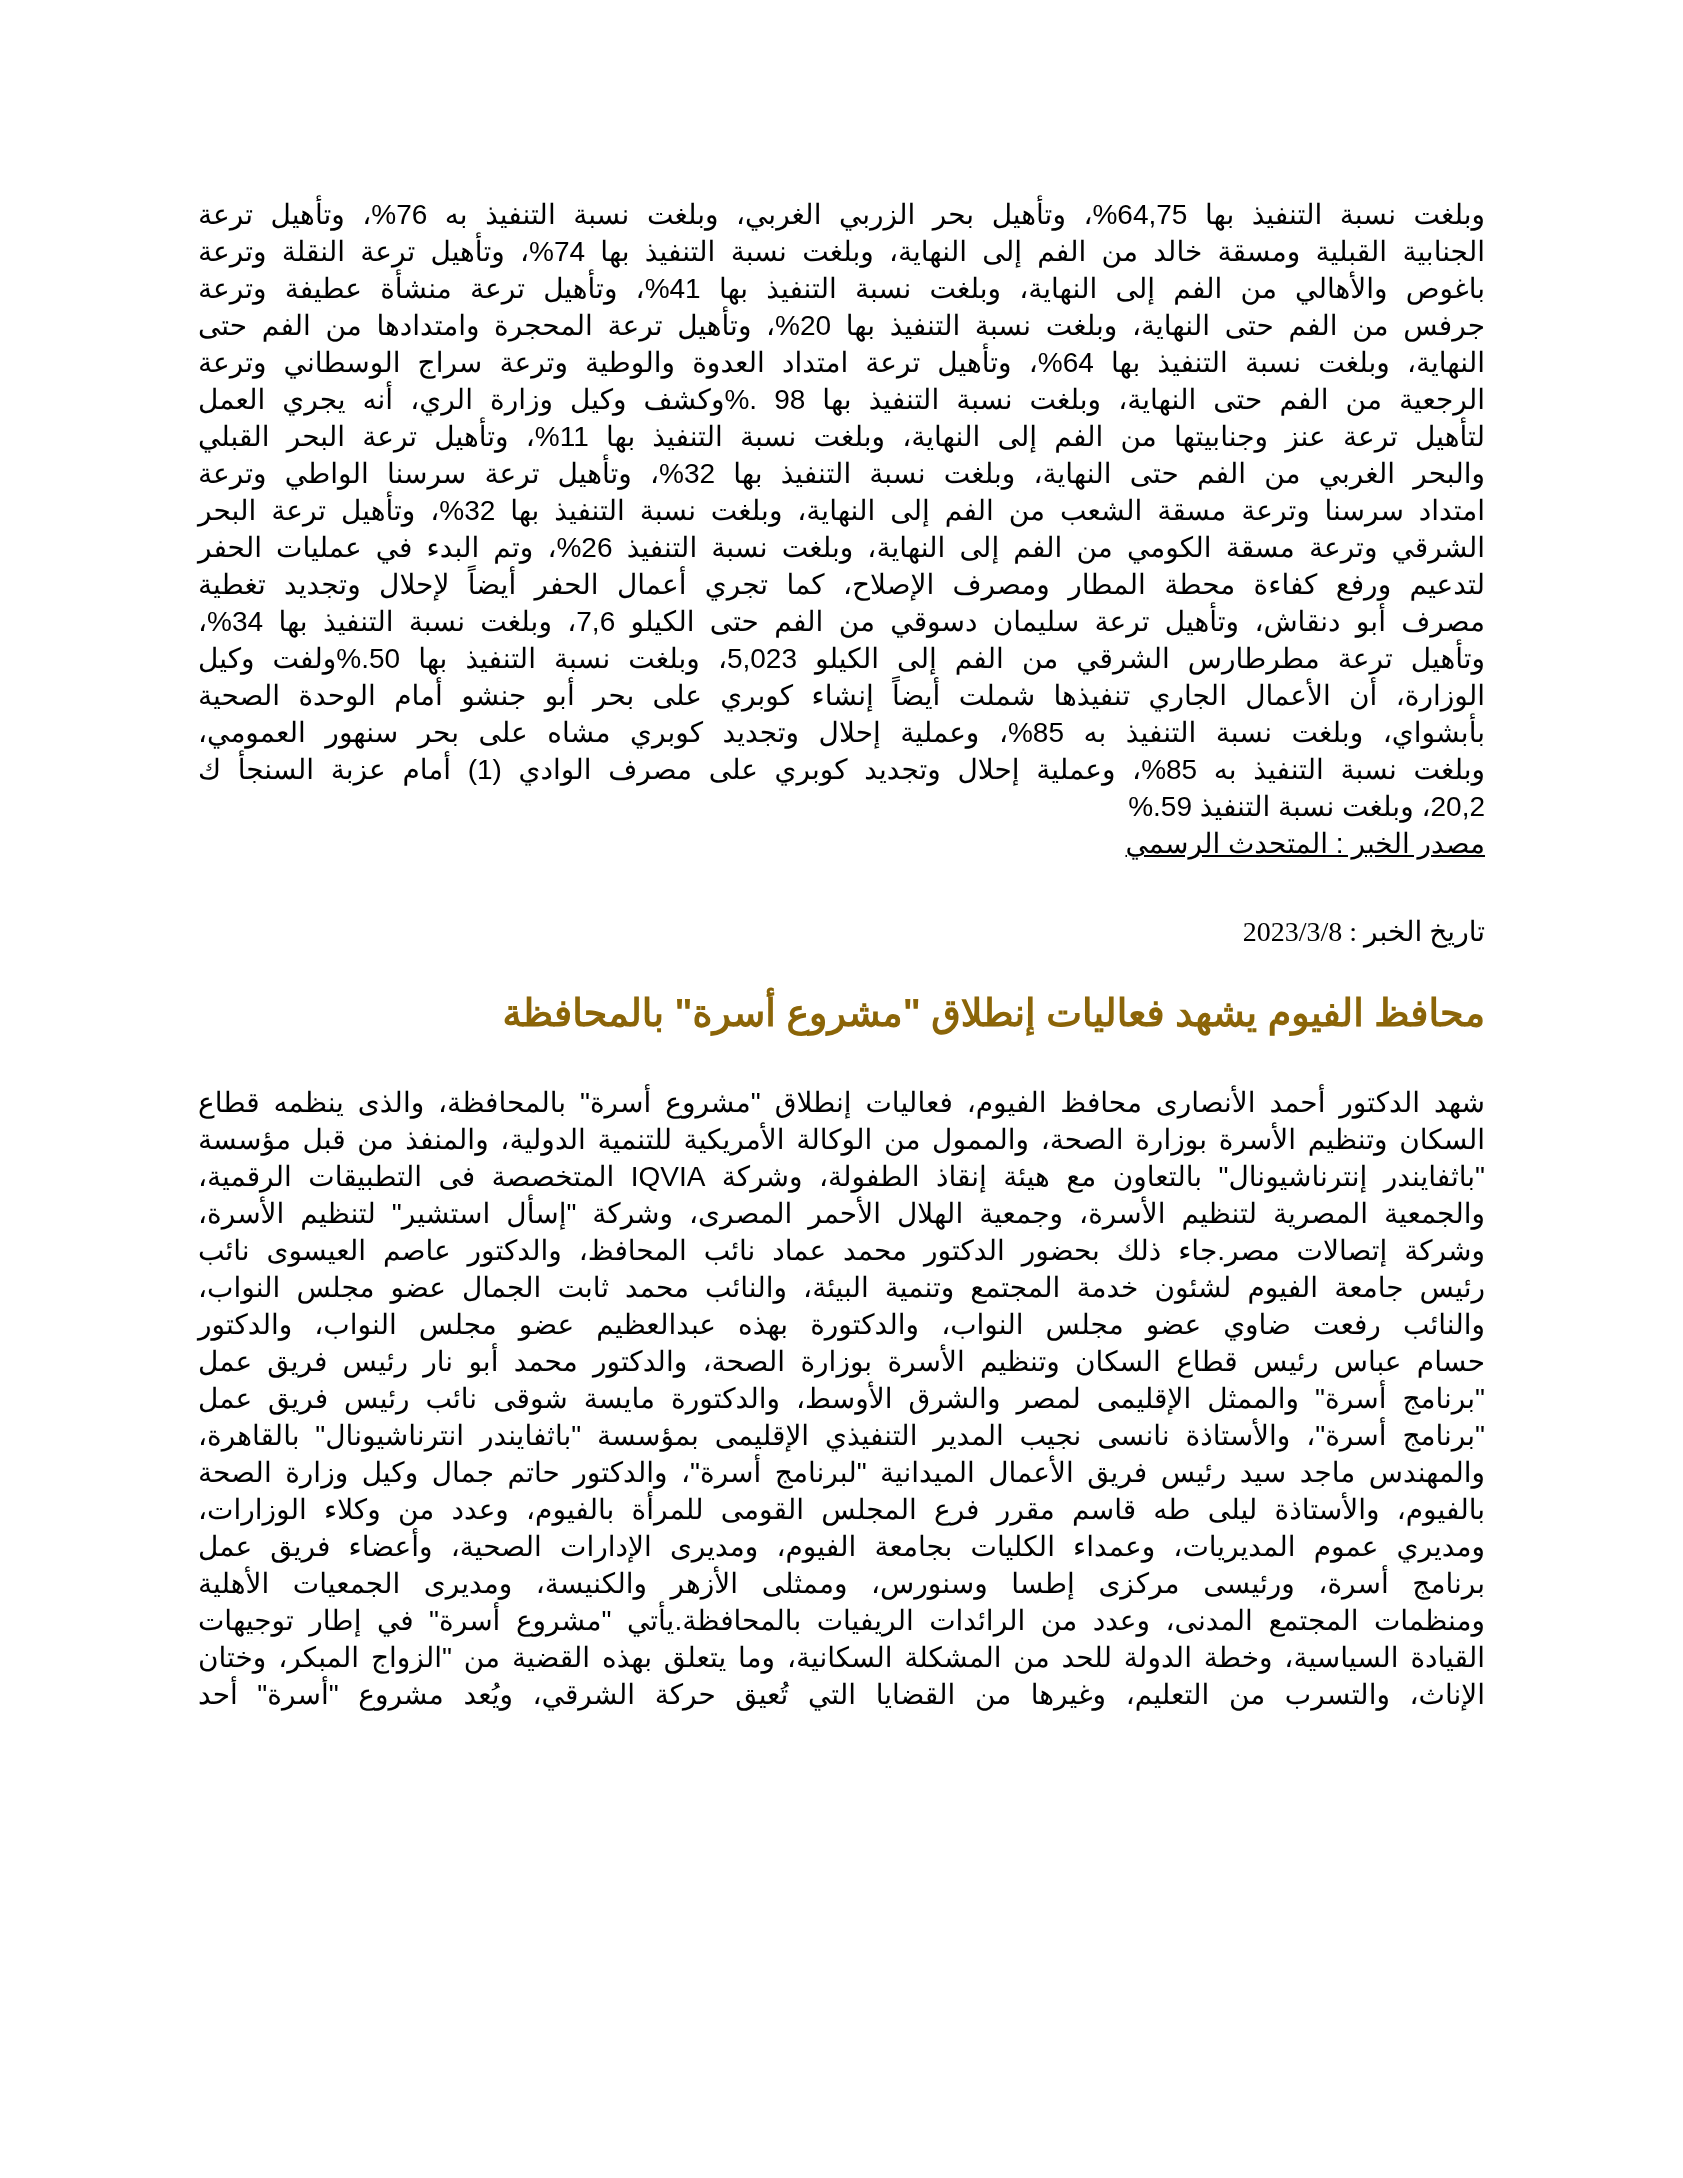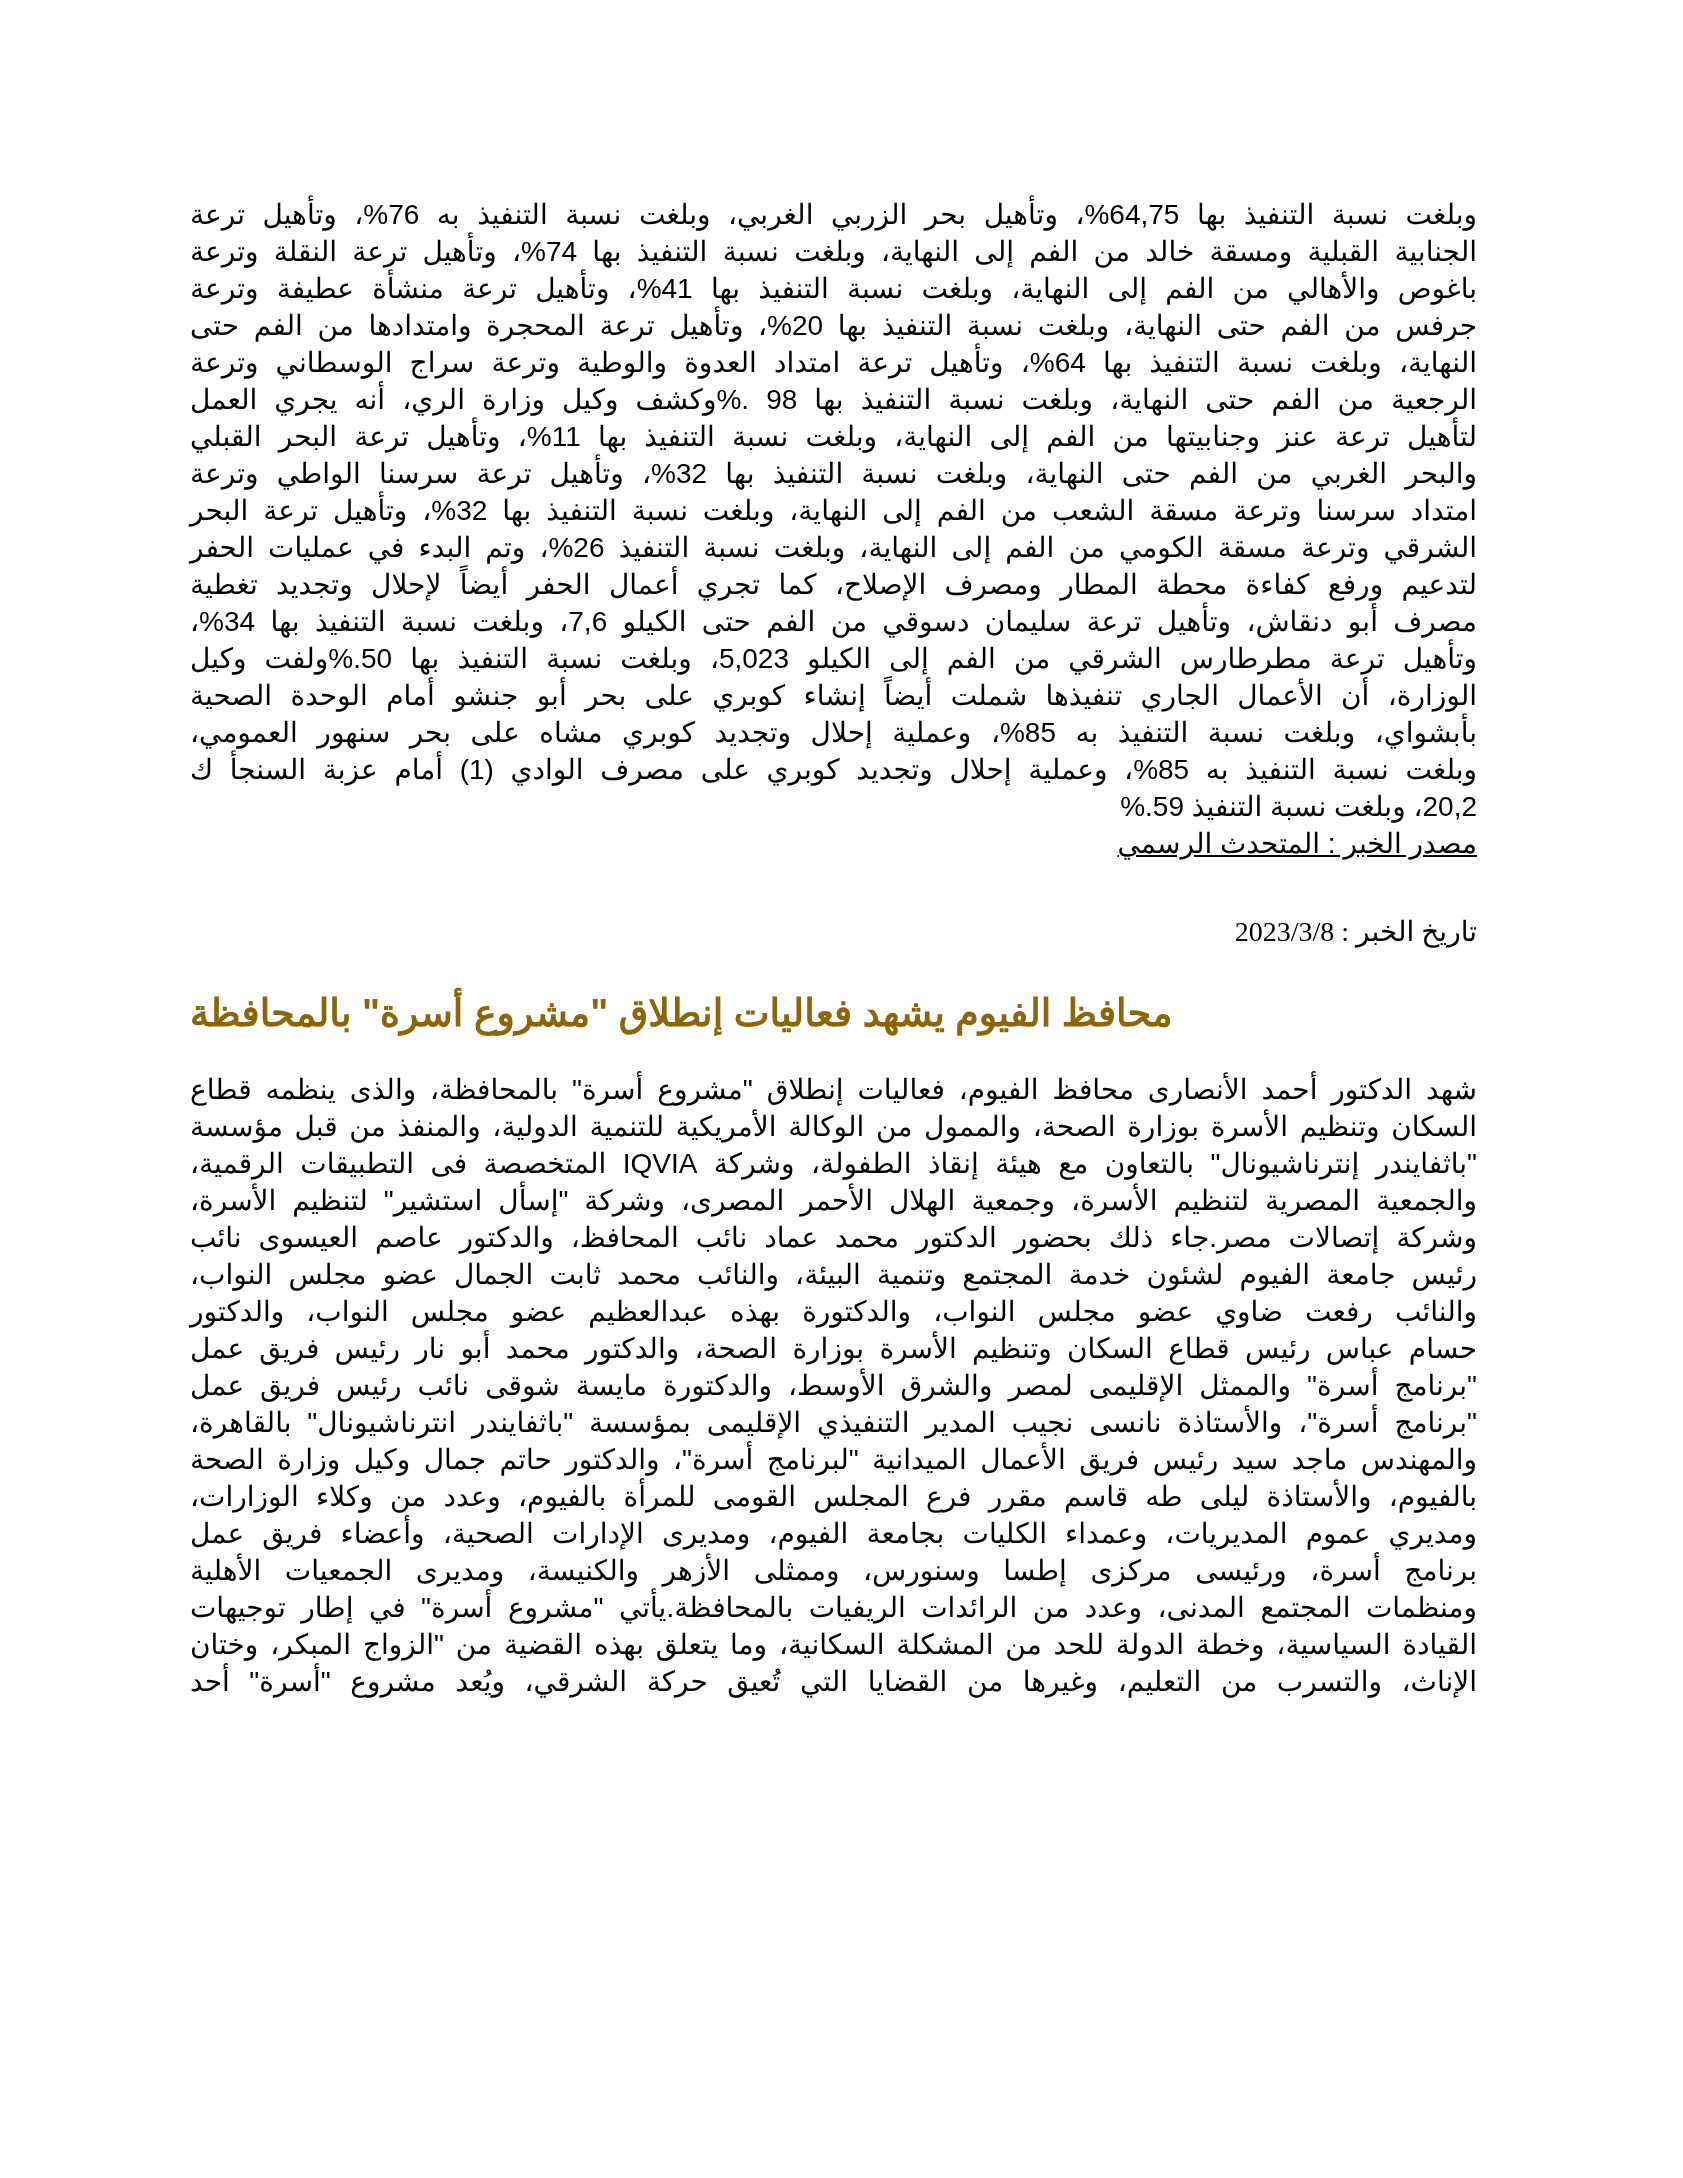--- a/index.html
+++ b/index.html
@@ -1,17 +1,17 @@
 <!DOCTYPE html>
 <html><head>
 <meta charset="utf-8">
 <style>
   html, body { margin: 0; padding: 0; background: #ffffff; }
   body { width: 1683px; height: 2178px; position: relative; overflow: hidden; }
-  .page { position: absolute; left: 190px; top: 196px; width: 1287px; direction: rtl; }
+  .page { position: absolute; left: 198px; top: 196px; width: 1287px; direction: rtl; }
   .line {
     font-family: "Liberation Sans", sans-serif;
     font-size: 28px;
     line-height: 37px;
     color: #000;
     text-align: justify;
     text-align-last: justify;
     white-space: nowrap;
     height: 37px;
   }
@@ -20,23 +20,23 @@
     font-family: "Liberation Sans", sans-serif;
     font-size: 28px; line-height: 37px; color: #000; text-align: right;
   }
   .source { margin-top: 0; text-decoration: underline; }
   .date { margin-top: 51px; font-family: Liberation Serif, serif; }
   .title {
     font-family: "Liberation Sans", sans-serif;
     font-weight: bold;
     font-size: 38px;
     color: #8B6508;
-    text-align: left;
+    text-align: right;
     margin-top: 38px;
-    margin-bottom: 33px;
+    margin-bottom: 46px;
     line-height: 50px;
   }
 </style>
 </head>
 <body>
 
 <div class="page">
   <div>
     <div class="line">وبلغت نسبة التنفيذ بها 64,75%، وتأهيل بحر الزربي الغربي، وبلغت نسبة التنفيذ به 76%، وتأهيل ترعة</div>
     <div class="line">الجنابية القبلية ومسقة خالد من الفم إلى النهاية، وبلغت نسبة التنفيذ بها 74%، وتأهيل ترعة النقلة وترعة</div>

